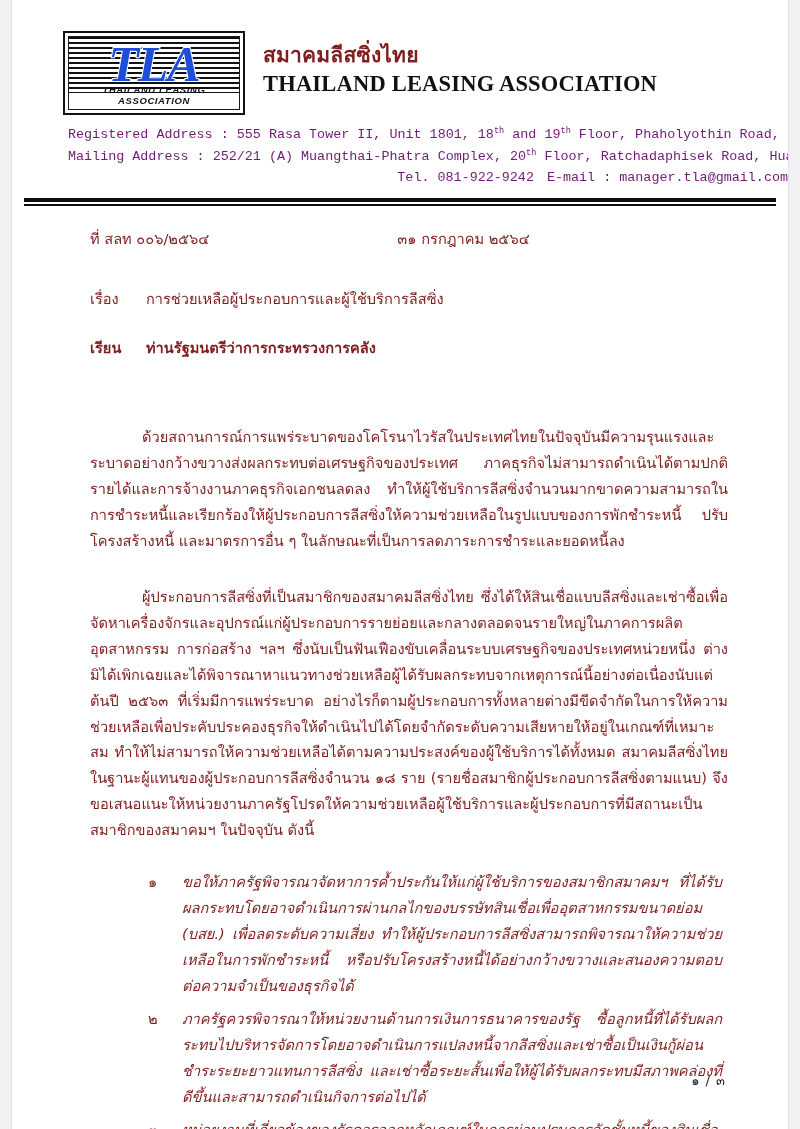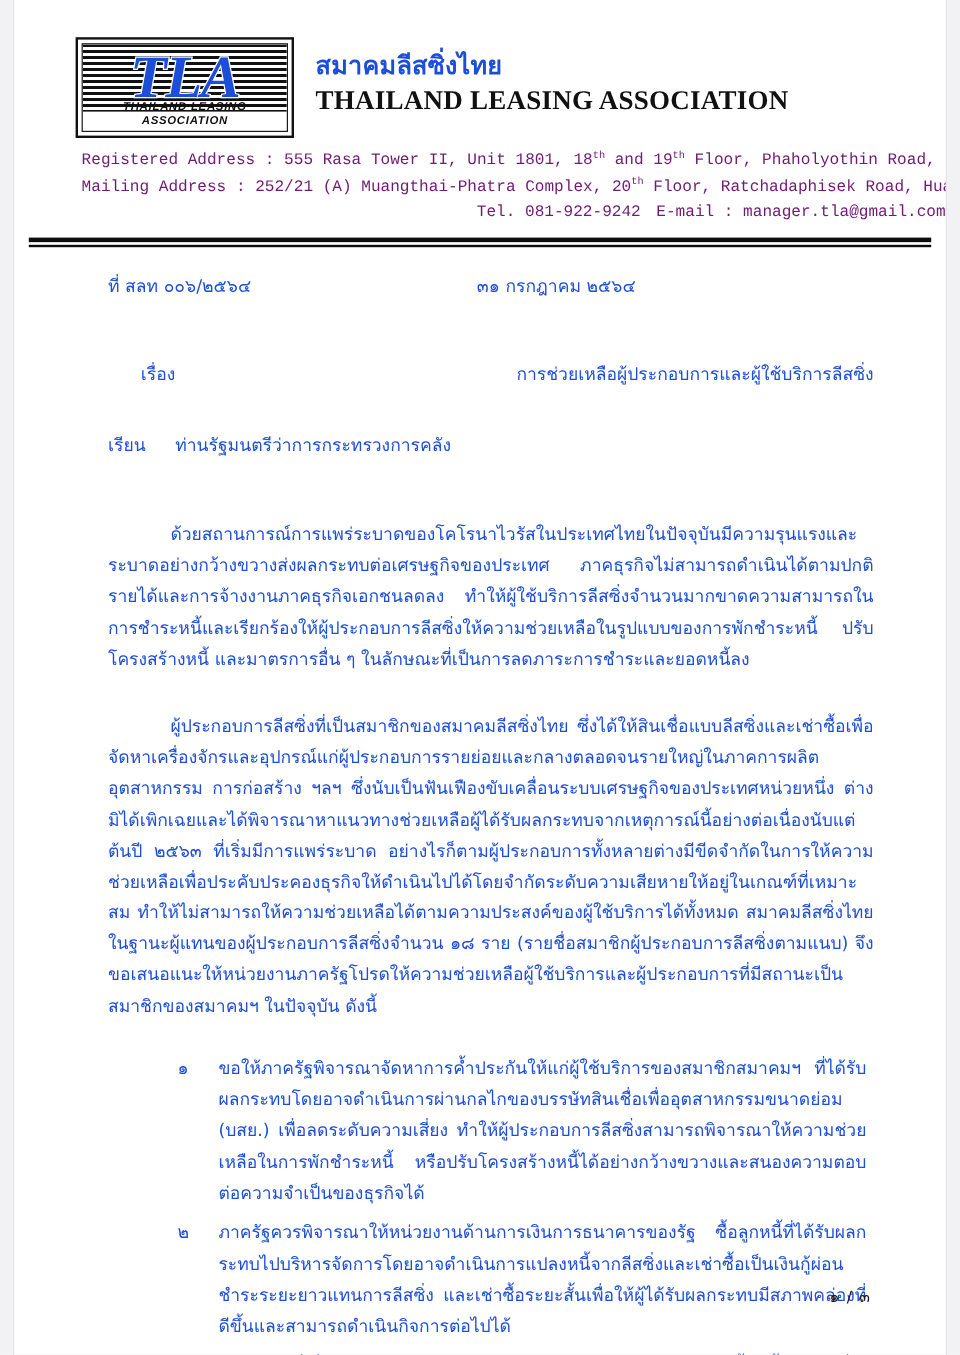--- a/index.html
+++ b/index.html
@@ -169,56 +169,56 @@
     position: absolute;
     left: 0;
     top: 206px;
     width: 776px;
     padding: 0 60px 0 78px;
     box-sizing: border-box;
   }
 
   .thai {
     font-family: "DejaVu Sans", "Liberation Sans", sans-serif;
-    color: #1d4ed8;
+    color: #7f1d1d;
   }
 
   .refline {
     display: flex;
     font-size: 14.6px;
     margin-top: 22px;
     line-height: 1.55;
   }
   .ref-no { white-space: nowrap; }
   .ref-date {
     margin-left: 188px;
     white-space: nowrap;
   }
 
   .field-row {
     display: flex;
     font-size: 14.6px;
     line-height: 1.55;
   }
-  .field-row.subject { margin-top: 51px; text-align: right; }
-  .field-row.recipient { margin-top: 37px; }
+  .field-row.subject { margin-top: 37px; }
+  .field-row.recipient { margin-top: 27px; font-weight: bold; }
   .field-label {
     width: 56px;
     flex: none;
   }
   .field-value { flex: 1; }
 
   .para {
     font-size: 14.6px;
     line-height: 1.78;
     text-align: justify;
     text-justify: inter-word;
     margin-top: 30px;
   }
-  .para.first { margin-top: 49px; }
+  .para.first { margin-top: 64px; }
   .para .indent { display: inline-block; width: 52px; }
 
   
   .list {
     margin-top: 26px;
     padding: 0;
   }
   .list-item {
     display: flex;
     font-size: 14.6px;
@@ -231,20 +231,21 @@
     flex: none;
     padding-left: 58px;
     box-sizing: content-box;
     text-align: left;
   }
   .li-text {
     flex: 1;
     text-align: justify;
     text-justify: inter-word;
     padding-right: 6px;
+    font-style: italic;
   }
 
   
   .page-number {
     position: absolute;
     right: 62px;
     bottom: 38px;
     font-family: "DejaVu Sans", sans-serif;
     font-size: 13px;
     color: #1a1a1a;

